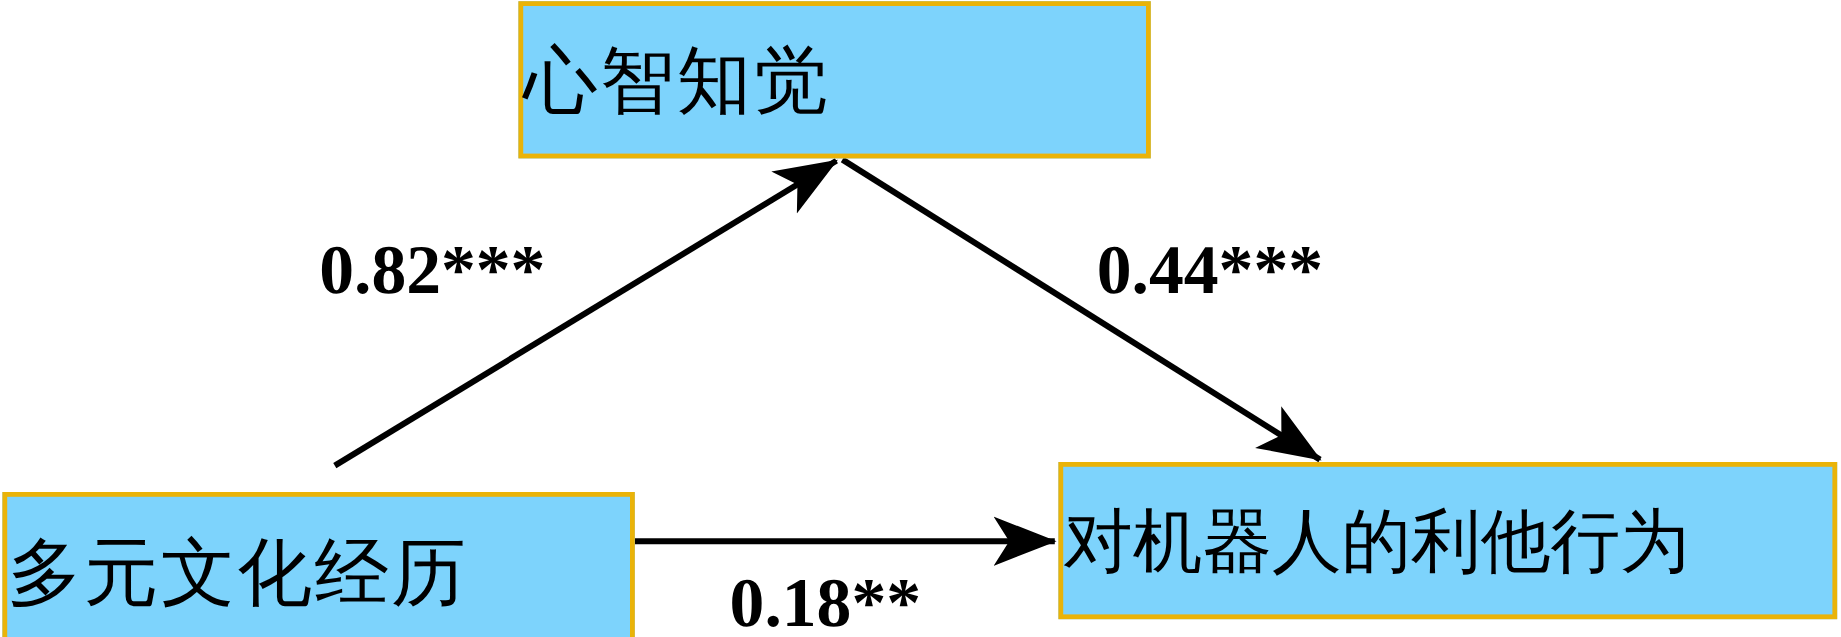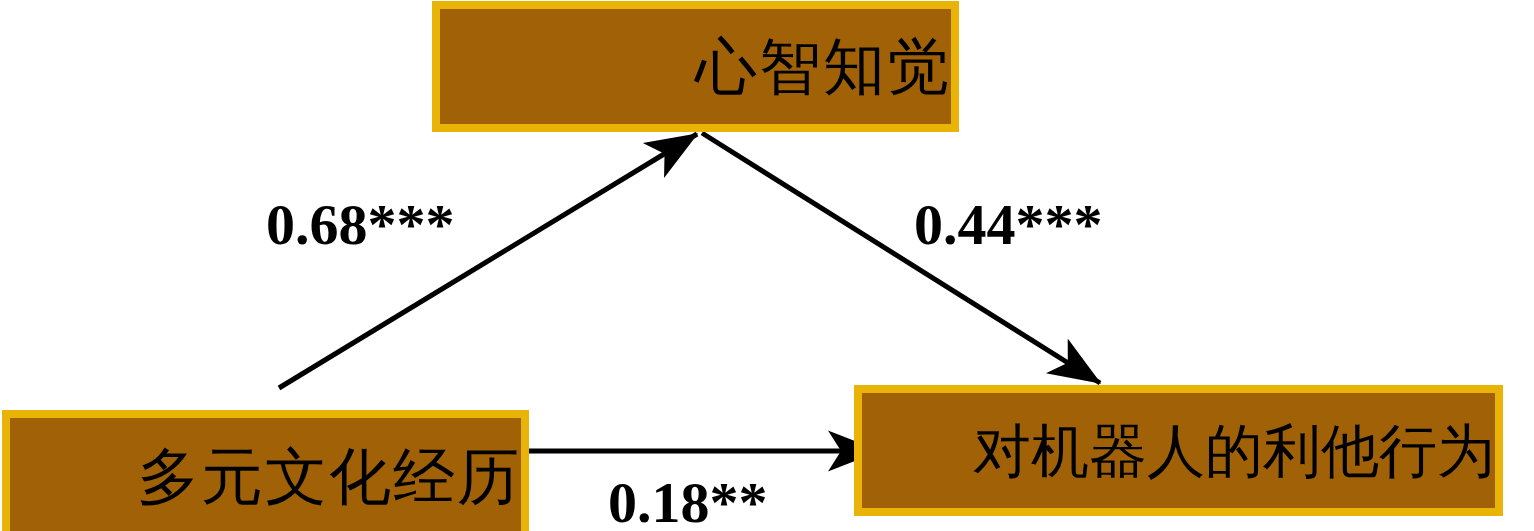--- a/index.html
+++ b/index.html
@@ -18,25 +18,25 @@
   #edge-layer {
     position: absolute;
     left: 0;
     top: 0;
     width: 1534px;
     height: 531px;
   }
   .node-box {
     position: absolute;
     box-sizing: border-box;
-    border: 8px solid #eab308;
-    background: #a16207;
+    border: 4px solid #eab308;
+    background: #7dd3fc;
     display: flex;
     align-items: center;
-    justify-content: flex-end;
+    justify-content: flex-start;
     color: #000000;
   }
   .node-label {
     font-family: "DejaVu Serif", "Liberation Serif", serif;
     font-size: 62px;
     line-height: 1;
     letter-spacing: 2px;
     white-space: nowrap;
     color: #000000;
   }
@@ -46,21 +46,21 @@
     width: 527px;
     height: 131px;
   }
   #node-multicultural-experience {
     left: 2px;
     top: 410px;
     width: 527px;
     height: 133px;
   }
   #node-altruistic-behavior {
-    left: 854px;
+    left: 882px;
     top: 385px;
     width: 649px;
     height: 131px;
   }
   #node-altruistic-behavior .node-label {
     font-size: 58px;
     letter-spacing: 0px;
   }
   .edge-label {
     position: absolute;
@@ -108,19 +108,19 @@
   </div>
 
   <div class="node-box" id="node-multicultural-experience">
     <span class="node-label">多元文化经历</span>
   </div>
 
   <div class="node-box" id="node-altruistic-behavior">
     <span class="node-label">对机器人的利他行为</span>
   </div>
 
-  <div class="edge-label" id="edge-label-a">0.68***</div>
+  <div class="edge-label" id="edge-label-a">0.82***</div>
 
   <div class="edge-label" id="edge-label-b">0.44***</div>
 
   <div class="edge-label" id="edge-label-c">0.18**</div>
 
 </div>
 
 </body></html>

